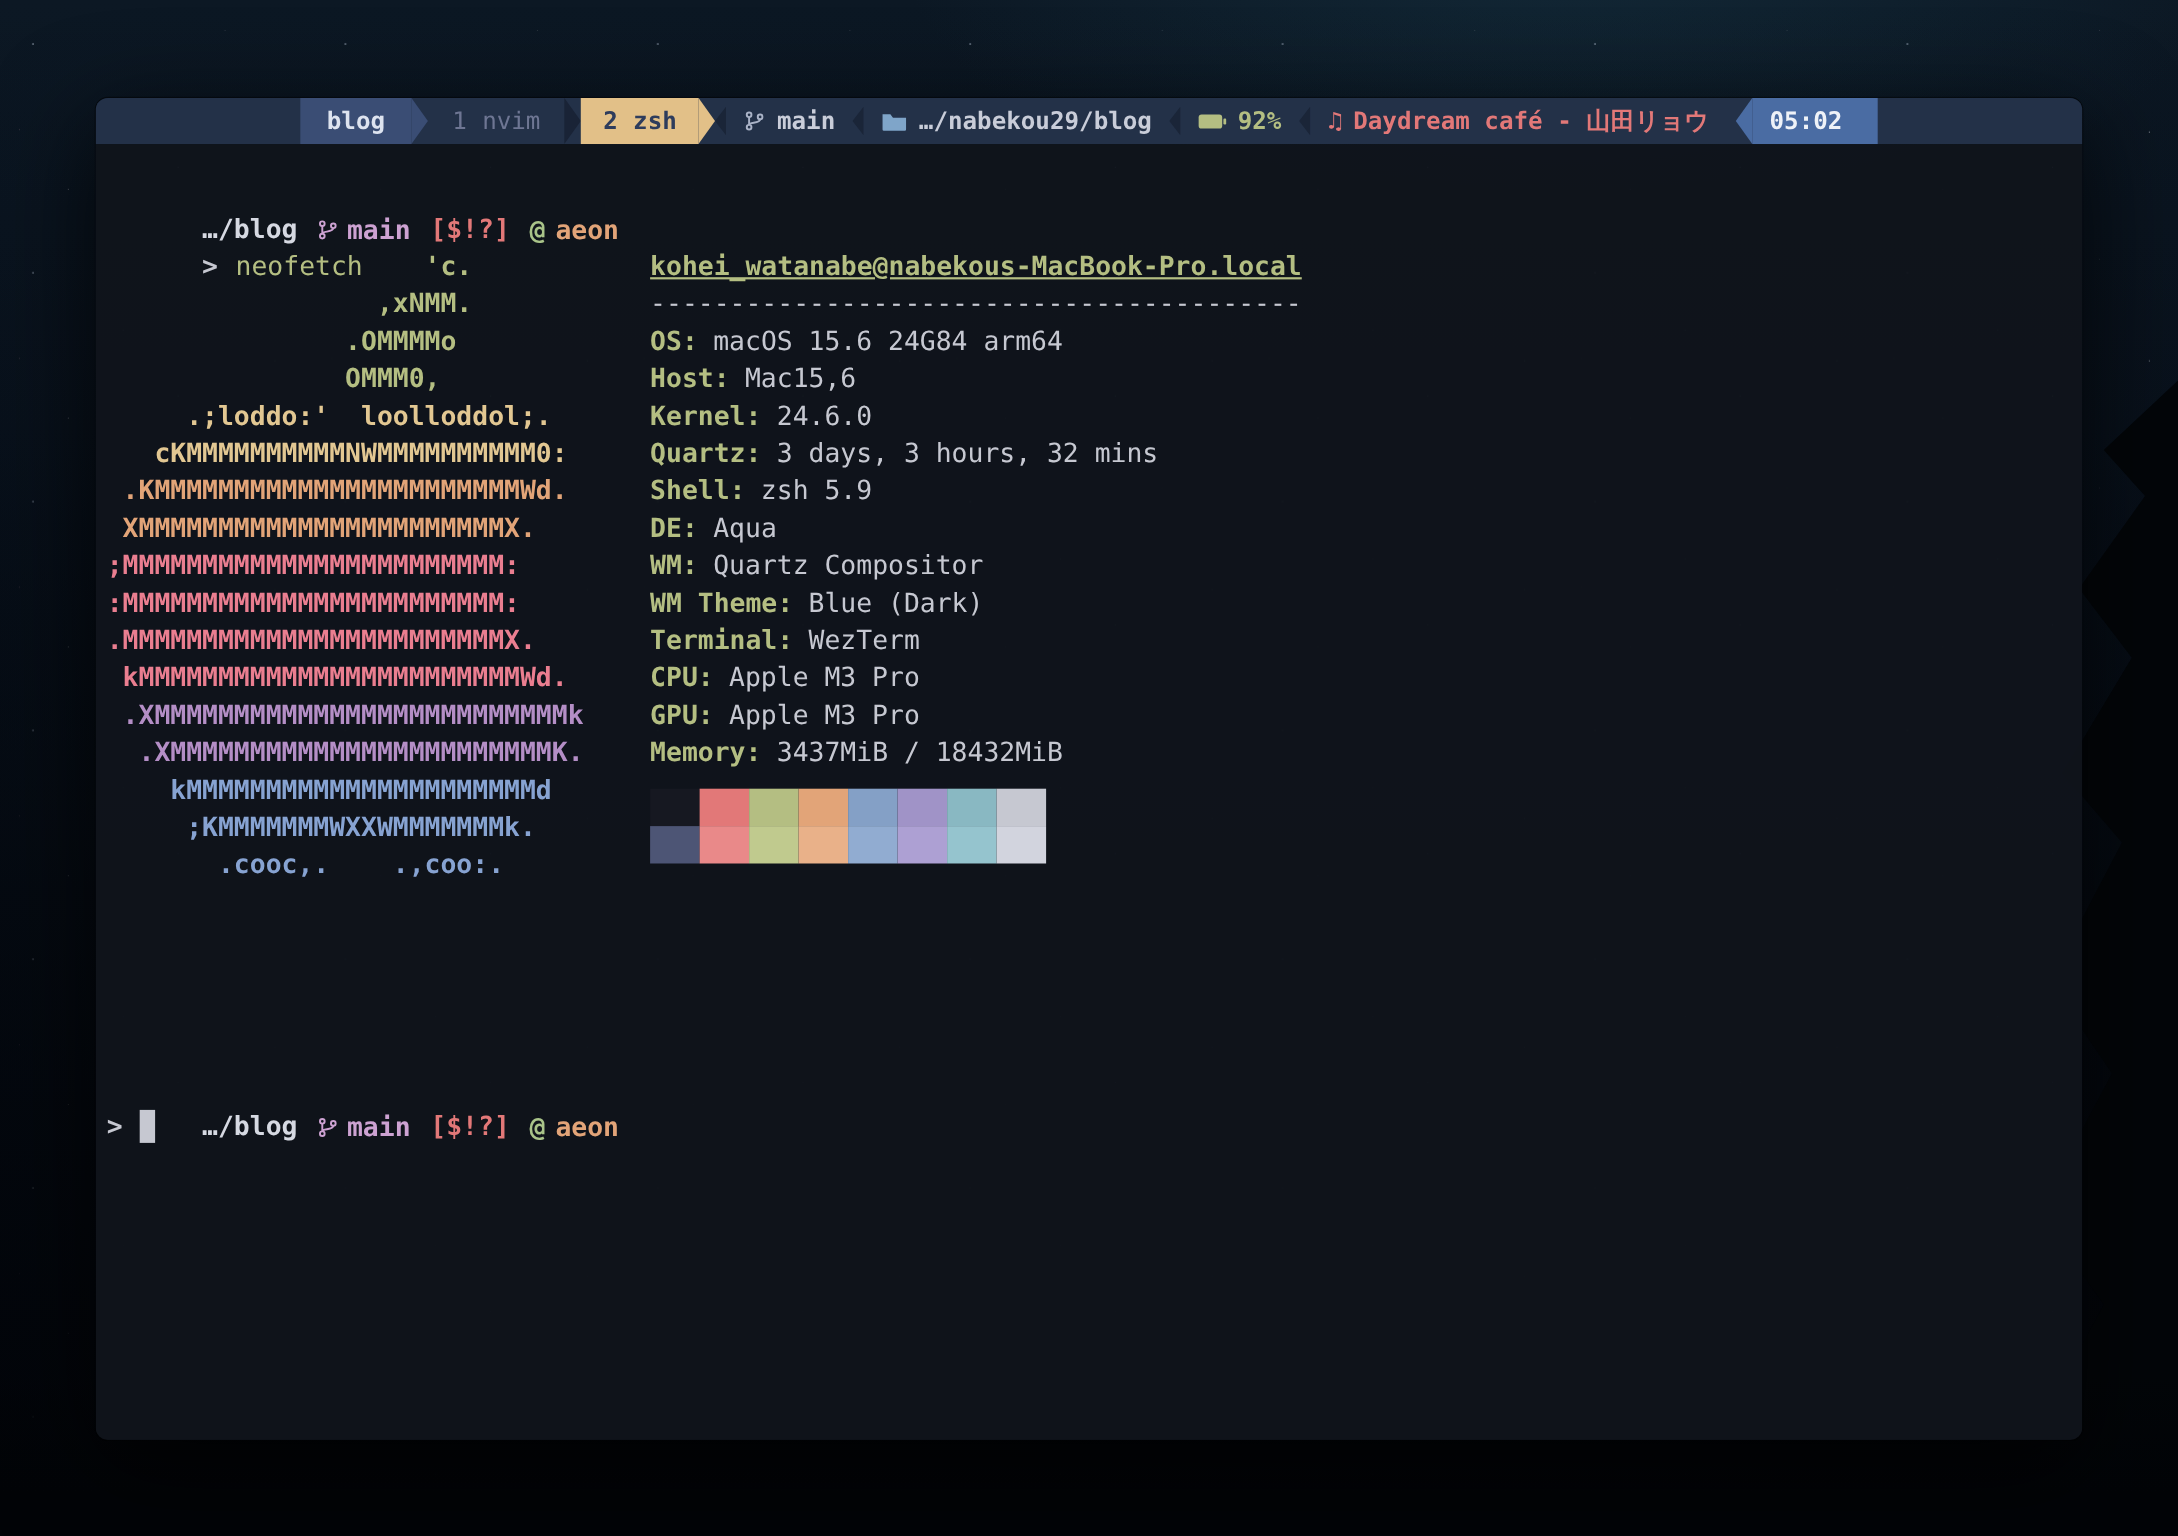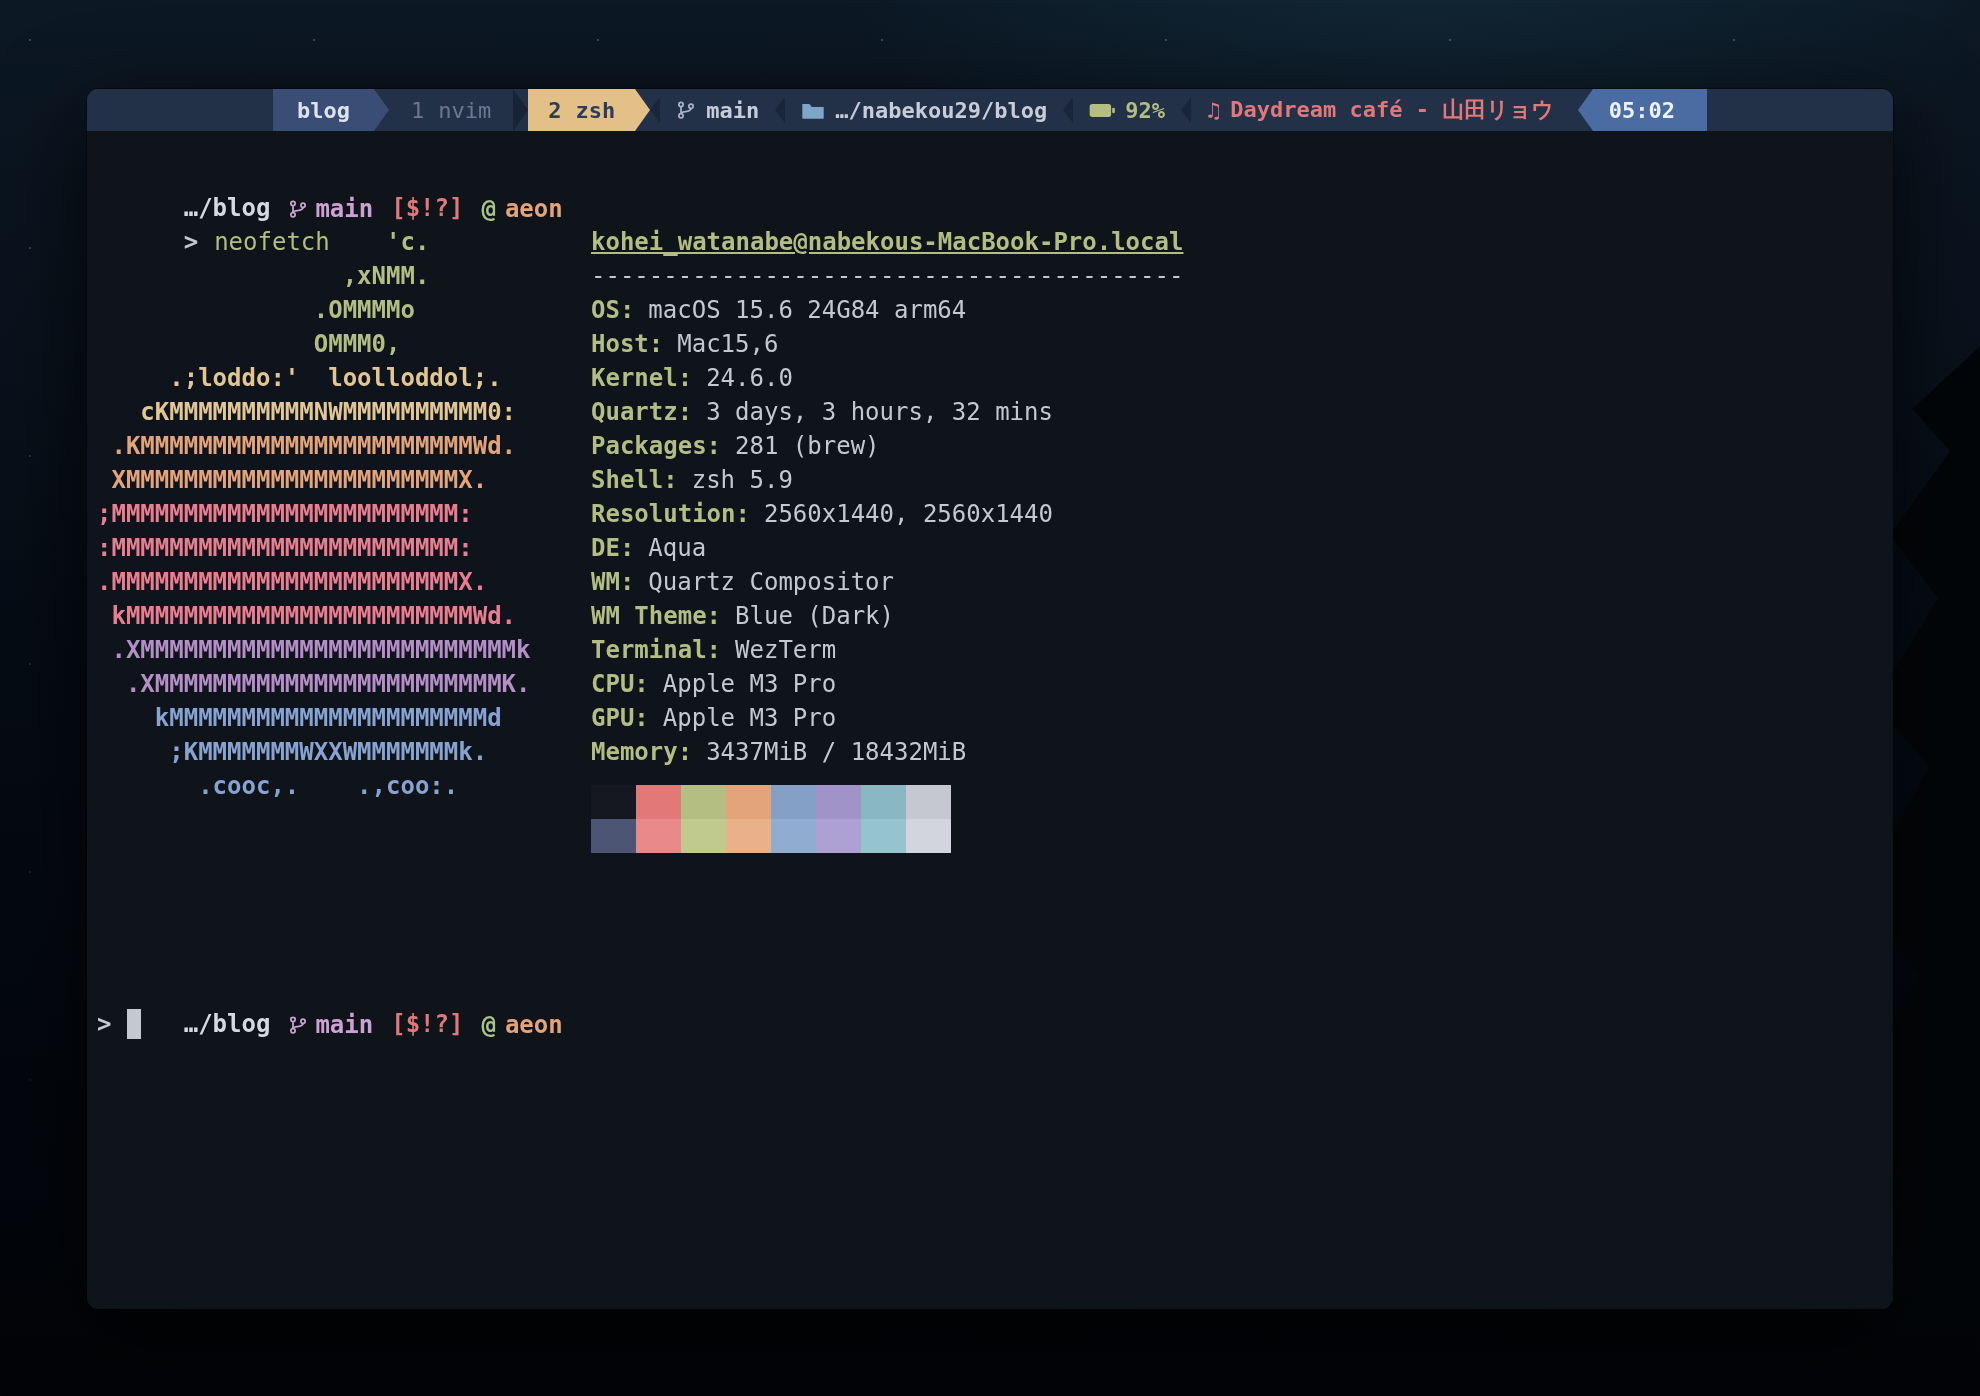--- a/index.html
+++ b/index.html
@@ -177,23 +177,21 @@
     <div class="neofetch">
       <div class="ascii"><div class="art-line c-green">                    'c.</div><div class="art-line c-green">                 ,xNMM.</div><div class="art-line c-green">               .OMMMMo</div><div class="art-line c-green">               OMMM0,</div><div class="art-line c-yellow">     .;loddo:'  loolloddol;.</div><div class="art-line c-yellow">   cKMMMMMMMMMMNWMMMMMMMMMM0:</div><div class="art-line c-orange"> .KMMMMMMMMMMMMMMMMMMMMMMMWd.</div><div class="art-line c-orange"> XMMMMMMMMMMMMMMMMMMMMMMMX.</div><div class="art-line c-rose">;MMMMMMMMMMMMMMMMMMMMMMMM:</div><div class="art-line c-rose">:MMMMMMMMMMMMMMMMMMMMMMMM:</div><div class="art-line c-rose">.MMMMMMMMMMMMMMMMMMMMMMMMX.</div><div class="art-line c-rose"> kMMMMMMMMMMMMMMMMMMMMMMMMWd.</div><div class="art-line c-magenta"> .XMMMMMMMMMMMMMMMMMMMMMMMMMMk</div><div class="art-line c-magenta">  .XMMMMMMMMMMMMMMMMMMMMMMMMK.</div><div class="art-line c-blue">    kMMMMMMMMMMMMMMMMMMMMMMd</div><div class="art-line c-blue">     ;KMMMMMMMWXXWMMMMMMMk.</div><div class="art-line c-blue">       .cooc,.    .,coo:.</div></div>
       <div class="sysinfo">
         <div class="nf-title">kohei_watanabe@nabekous-MacBook-Pro.local</div>
         <div class="nf-sep">-----------------------------------------</div>
         <div>
             <div class="info-row"><span class="info-label">OS:</span><span class="info-value">macOS 15.6 24G84 arm64</span></div>
             <div class="info-row"><span class="info-label">Host:</span><span class="info-value">Mac15,6</span></div>
             <div class="info-row"><span class="info-label">Kernel:</span><span class="info-value">24.6.0</span></div>
             <div class="info-row"><span class="info-label">Quartz:</span><span class="info-value">3 days, 3 hours, 32 mins</span></div>
-            <div class="info-row"><span class="info-label">Packages:</span><span class="info-value">281 (brew)</span></div>
             <div class="info-row"><span class="info-label">Shell:</span><span class="info-value">zsh 5.9</span></div>
-            <div class="info-row"><span class="info-label">Resolution:</span><span class="info-value">2560x1440, 2560x1440</span></div>
             <div class="info-row"><span class="info-label">DE:</span><span class="info-value">Aqua</span></div>
             <div class="info-row"><span class="info-label">WM:</span><span class="info-value">Quartz Compositor</span></div>
             <div class="info-row"><span class="info-label">WM Theme:</span><span class="info-value">Blue (Dark)</span></div>
             <div class="info-row"><span class="info-label">Terminal:</span><span class="info-value">WezTerm</span></div>
             <div class="info-row"><span class="info-label">CPU:</span><span class="info-value">Apple M3 Pro</span></div>
             <div class="info-row"><span class="info-label">GPU:</span><span class="info-value">Apple M3 Pro</span></div>
             <div class="info-row"><span class="info-label">Memory:</span><span class="info-value">3437MiB / 18432MiB</span></div>
           </div>
         <div class="palette">
           <div class="prow">

